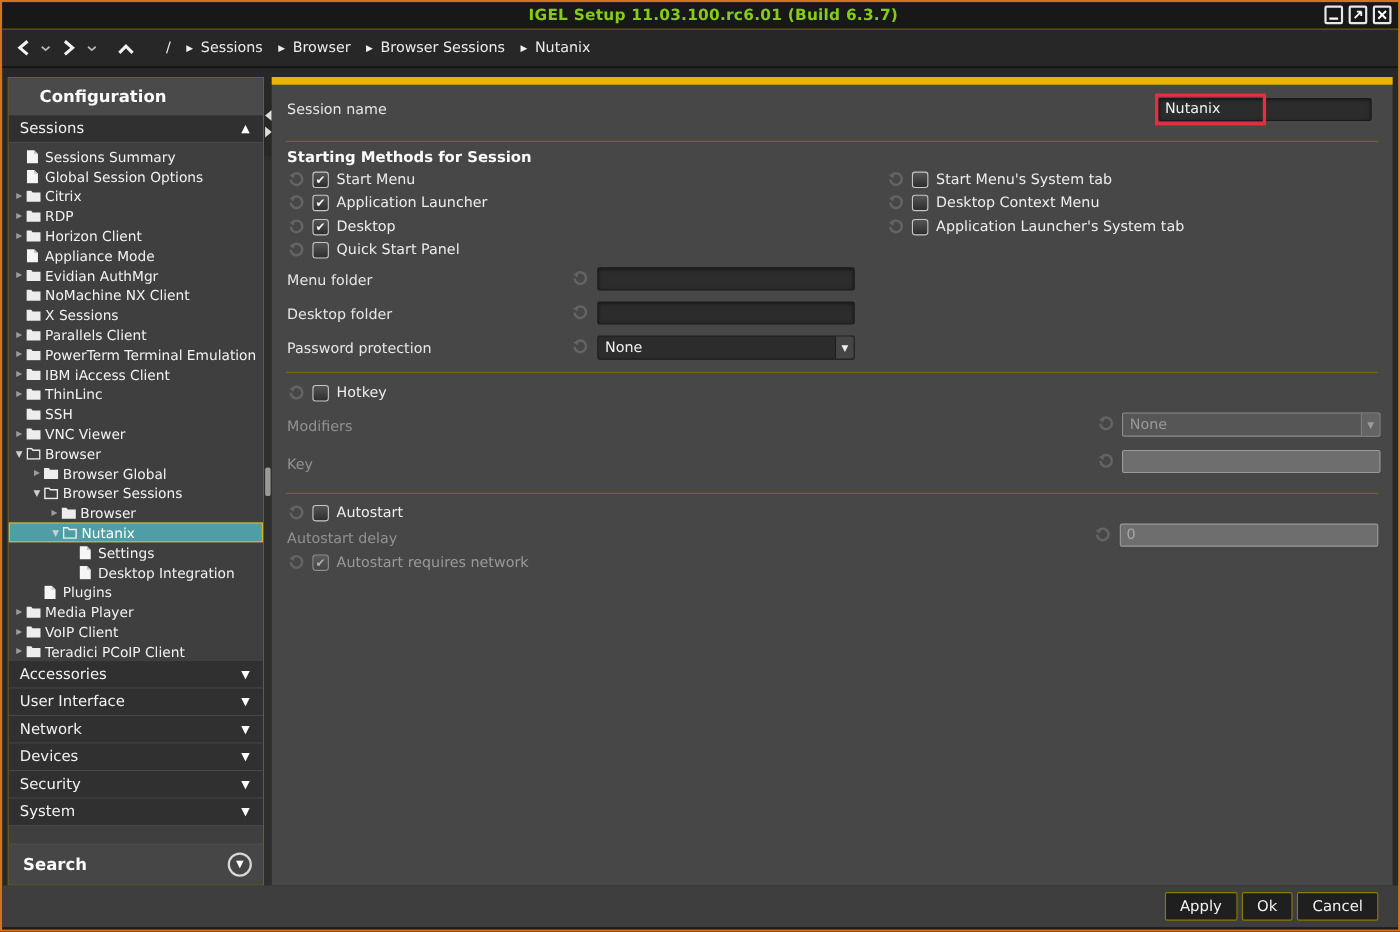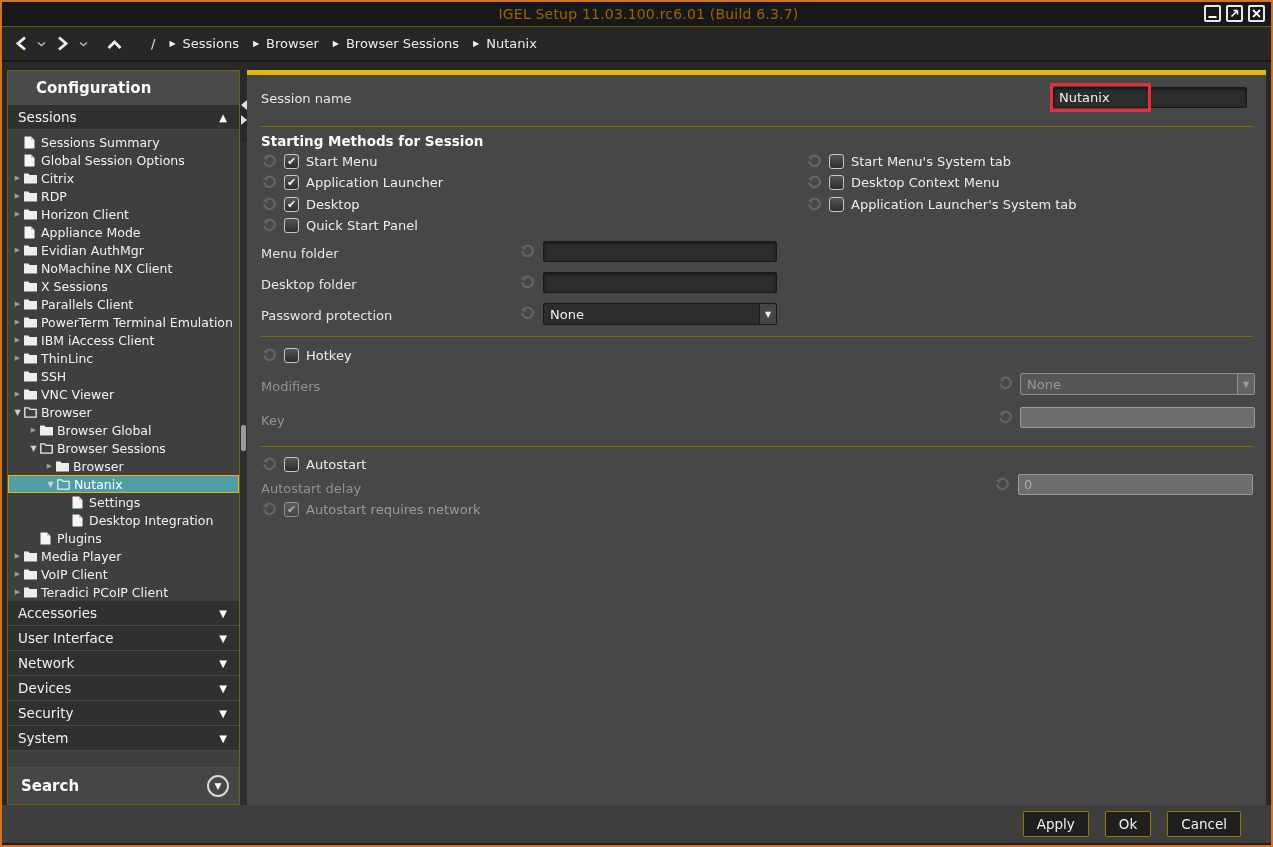--- a/index.html
+++ b/index.html
@@ -4,21 +4,21 @@
 <style>
   * { box-sizing: border-box; margin: 0; padding: 0; }
   html,body { width:1273px; height:847px; background:#1c1c1c; }
   body { font-family:"DejaVu Sans","Liberation Sans",sans-serif; }
 
   #window { position:relative; width:1273px; height:847px; border:2px solid #d2731e; background:#282828; overflow:hidden; }
   .abs { position:absolute; }
 
   
   #titlebar { left:0; top:0; width:1269px; height:24px; background:#181818; display:flex; align-items:center; justify-content:center; }
-  #title { color:#a16207; font-size:14px; font-weight:normal; letter-spacing:.2px;margin-left:24px; }
+  #title { color:#84cc16; font-size:14px; font-weight:bold; letter-spacing:.2px;margin-left:24px; }
   #wincontrols { position:absolute; right:6px; top:3px; display:flex; gap:5px; }
   .wbtn { width:17px; height:17px; border:2px solid #e8e8e8; border-radius:2px; background:#181818; display:flex; align-items:center; justify-content:center; color:#fff; }
 
   
   #navbar { left:0; top:24px; width:1269px; height:36px; background:#272727; border-top:1px solid #6b5c0e; border-bottom:2px solid #161616; display:flex; align-items:center; padding:0 12px; }
   .navgrp { display:flex; align-items:center; }
   .navbtn { display:flex; align-items:center; margin-right:6px; cursor:default; }
   .ddtiny { margin-left:3px; margin-right:10px; }
   #crumbs { display:flex; align-items:center; margin-left:22px; color:#ececec; font-size:13px; gap:14px; }
   .crumb { display:flex; align-items:center; gap:7px; }
@@ -40,21 +40,21 @@
   #search-circle { width:22px; height:22px; border-radius:50%; border:2px solid #d8d8d8; display:flex; align-items:center; justify-content:center; color:#fff; font-size:9px; }
 
   
   #splitter { left:238px; top:98px; width:7px; height:30px; display:flex; flex-direction:column; align-items:center; gap:5px; }
   .spl-l { width:0; height:0; border-top:5px solid transparent; border-bottom:5px solid transparent; border-right:6px solid #dedede; }
   .spl-r { width:0; height:0; border-top:5px solid transparent; border-bottom:5px solid transparent; border-left:6px solid #dedede; }
   #side-scroll { left:238px; top:140px; width:7px; height:663px; background:#2e2e2e; }
   #side-thumb { position:absolute; left:1px; top:283px; width:5px; height:26px; background:#9a9a9a; border-radius:2px; }
 
   
-  #main { left:245px; top:68px; width:1019px; height:735px; background:#474747; border-top:5px solid #eab308; }
+  #main { left:245px; top:68px; width:1019px; height:735px; background:#474747; border-top:7px solid #eab308; }
   .lbl { position:absolute; color:#e6e6e6; font-size:13px; }
   .lbl.dis { color:#929292; }
   .hsep { position:absolute; left:13px; width:993px; height:1px; background:#7c6c04; }
   .heading { position:absolute; color:#fbfbfb; font-size:13.5px; font-weight:bold; }
 
   .tinput { position:absolute; height:21px; background:#2c2c2c; border:1px solid #1a1a1a; border-radius:2px; color:#f2f2f2; font-size:13px; padding:0 5px; box-shadow:inset 0 1px 3px rgba(0,0,0,.55); font-family:inherit; }
   .tinput.dis { background:#6e6e6e; border:1px solid #9b9b9b; color:#a8a8a8; box-shadow:none; }
 
   .dropdown { position:absolute; height:22px; background:#2c2c2c; border:1px solid #1c1c1c; border-radius:2px; color:#f2f2f2; font-size:13px; display:flex; align-items:center; }
   .dropdown .dtext { flex:1; padding:0 6px; }
@@ -67,21 +67,21 @@
   .cb.dis { border-color:#8f8f8f; color:#b2b2b2; background:linear-gradient(#5c5c5c,#454545); }
   .cblabel { color:#ededed; font-size:13px; }
   .cblabel.dis { color:#9a9a9a; }
   .revert { width:15px; height:15px; color:#646464; flex:0 0 15px; }
   .revert svg { display:block; }
 
   #annotation { left:803px; top:8px; width:101px; height:29px; border:3px solid #e62e3e; }
 
   
   #bottomstrip { left:0; top:803px; width:1269px; height:38px; background:#3e3e3e; }
-  #bottombar { position:absolute; right:30px; top:809px; display:flex; gap:16px; }
+  #bottombar { position:absolute; right:18px; top:809px; display:flex; gap:4px; }
   .btn { background:#1f1f1f; border:1px solid #8f7a00; border-radius:2px; color:#f2f2f2; font-size:13.5px; padding:4px 13px; font-family:inherit; }
   #bottomedge { left:0; top:841px; width:1269px; height:2px; background:#1c1c1c; }
 </style>
 </head>
 <body>
 
 <div id="window">
 
   <div id="titlebar" class="abs">
     <span id="title">IGEL Setup 11.03.100.rc6.01 (Build 6.3.7)</span>

